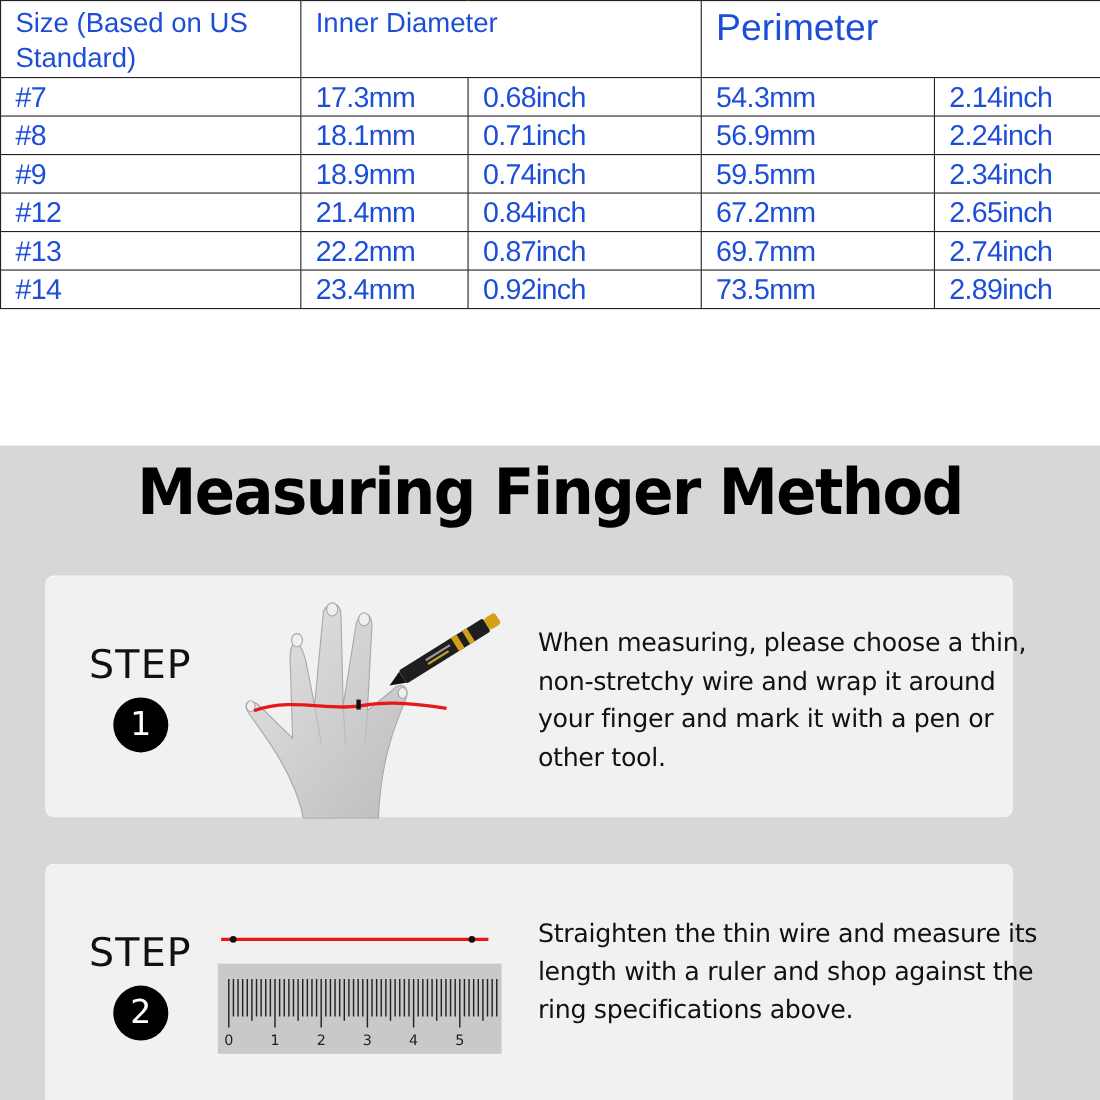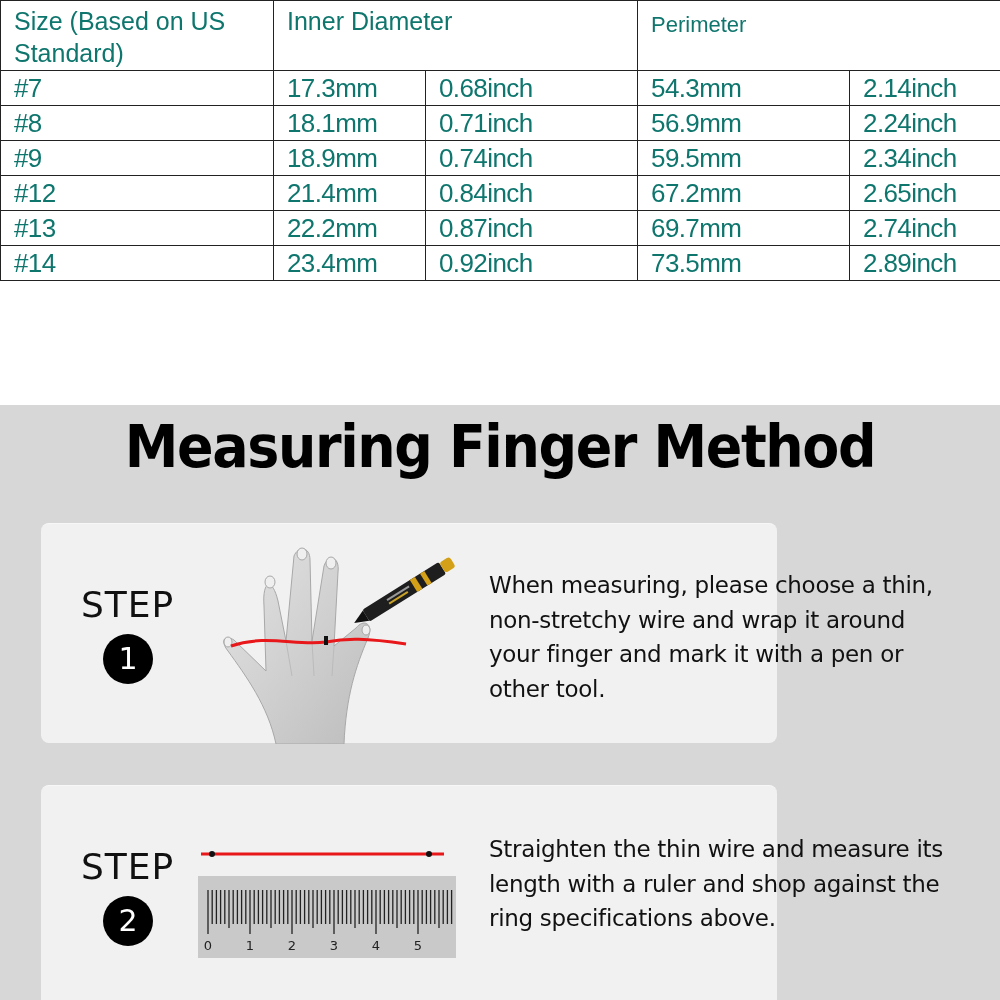--- a/index.html
+++ b/index.html
@@ -6,45 +6,45 @@
   html, body { width: 1000px; height: 1000px; background: #ffffff; overflow: hidden; }
   body { position: relative; font-family: "Liberation Sans", sans-serif; color: #111; }
 
   
   .size-table {
     position: absolute; left: 0; top: 0; width: 1000px;
     border-collapse: collapse; table-layout: fixed;
   }
   .size-table td, .size-table th {
     border: 1.5px solid #222; text-align: left; font-weight: normal;
-    font-family: "Liberation Sans", sans-serif; color: #0f766e;
+    font-family: "Liberation Sans", sans-serif; color: #1d4ed8;
     padding: 0 0 0 13px; vertical-align: middle; white-space: nowrap;
     font-size: 26px; letter-spacing: -0.6px; height: 35px; line-height: 30px;
   }
   .size-table th {
     vertical-align: top; height: 70px; padding-top: 4px; font-size: 25px; letter-spacing: 0;
     line-height: 32px; white-space: normal;
   }
-  .size-table th.perim { font-size: 22px; padding-top: 8px; padding-left: 13px; }
+  .size-table th.perim { font-size: 34px; padding-top: 8px; padding-left: 13px; }
   .size-table th.inner { padding-left: 13px; }
   .size-table td.c-size { padding-left: 13px; }
   .size-table td.c-inner-mm, .size-table td.c-perim-mm { padding-left: 13px; margin-top: 44px; }
 
   
   .method {
     position: absolute; left: 0; top: 405px; width: 1000px; height: 595px;
     background: #d7d7d7;
   }
   .method-title {
     position: absolute; left: 0; top: 8px; width: 1000px; text-align: center;
     font-family: "DejaVu Sans", sans-serif; font-weight: bold; font-size: 58px;
     letter-spacing: -1.5px; color: #000; transform: scaleX(0.93);
   }
   .step-card {
-    position: absolute; left: 41px; width: 736px; background: #f1f1f1;
+    position: absolute; left: 41px; width: 880px; background: #f1f1f1;
     border-radius: 8px; border-top: 1px solid #f7f7f7;
   }
   .step-card.s1 { top: 118px; height: 220px; }
   .step-card.s2 { top: 380px; height: 230px; }
 
   .step-label {
     position: absolute; left: 40px; width: 90px; text-align: center;
     font-family: "DejaVu Sans", sans-serif; font-size: 36px; color: #111;
     letter-spacing: 1px; font-weight: normal;
   }

